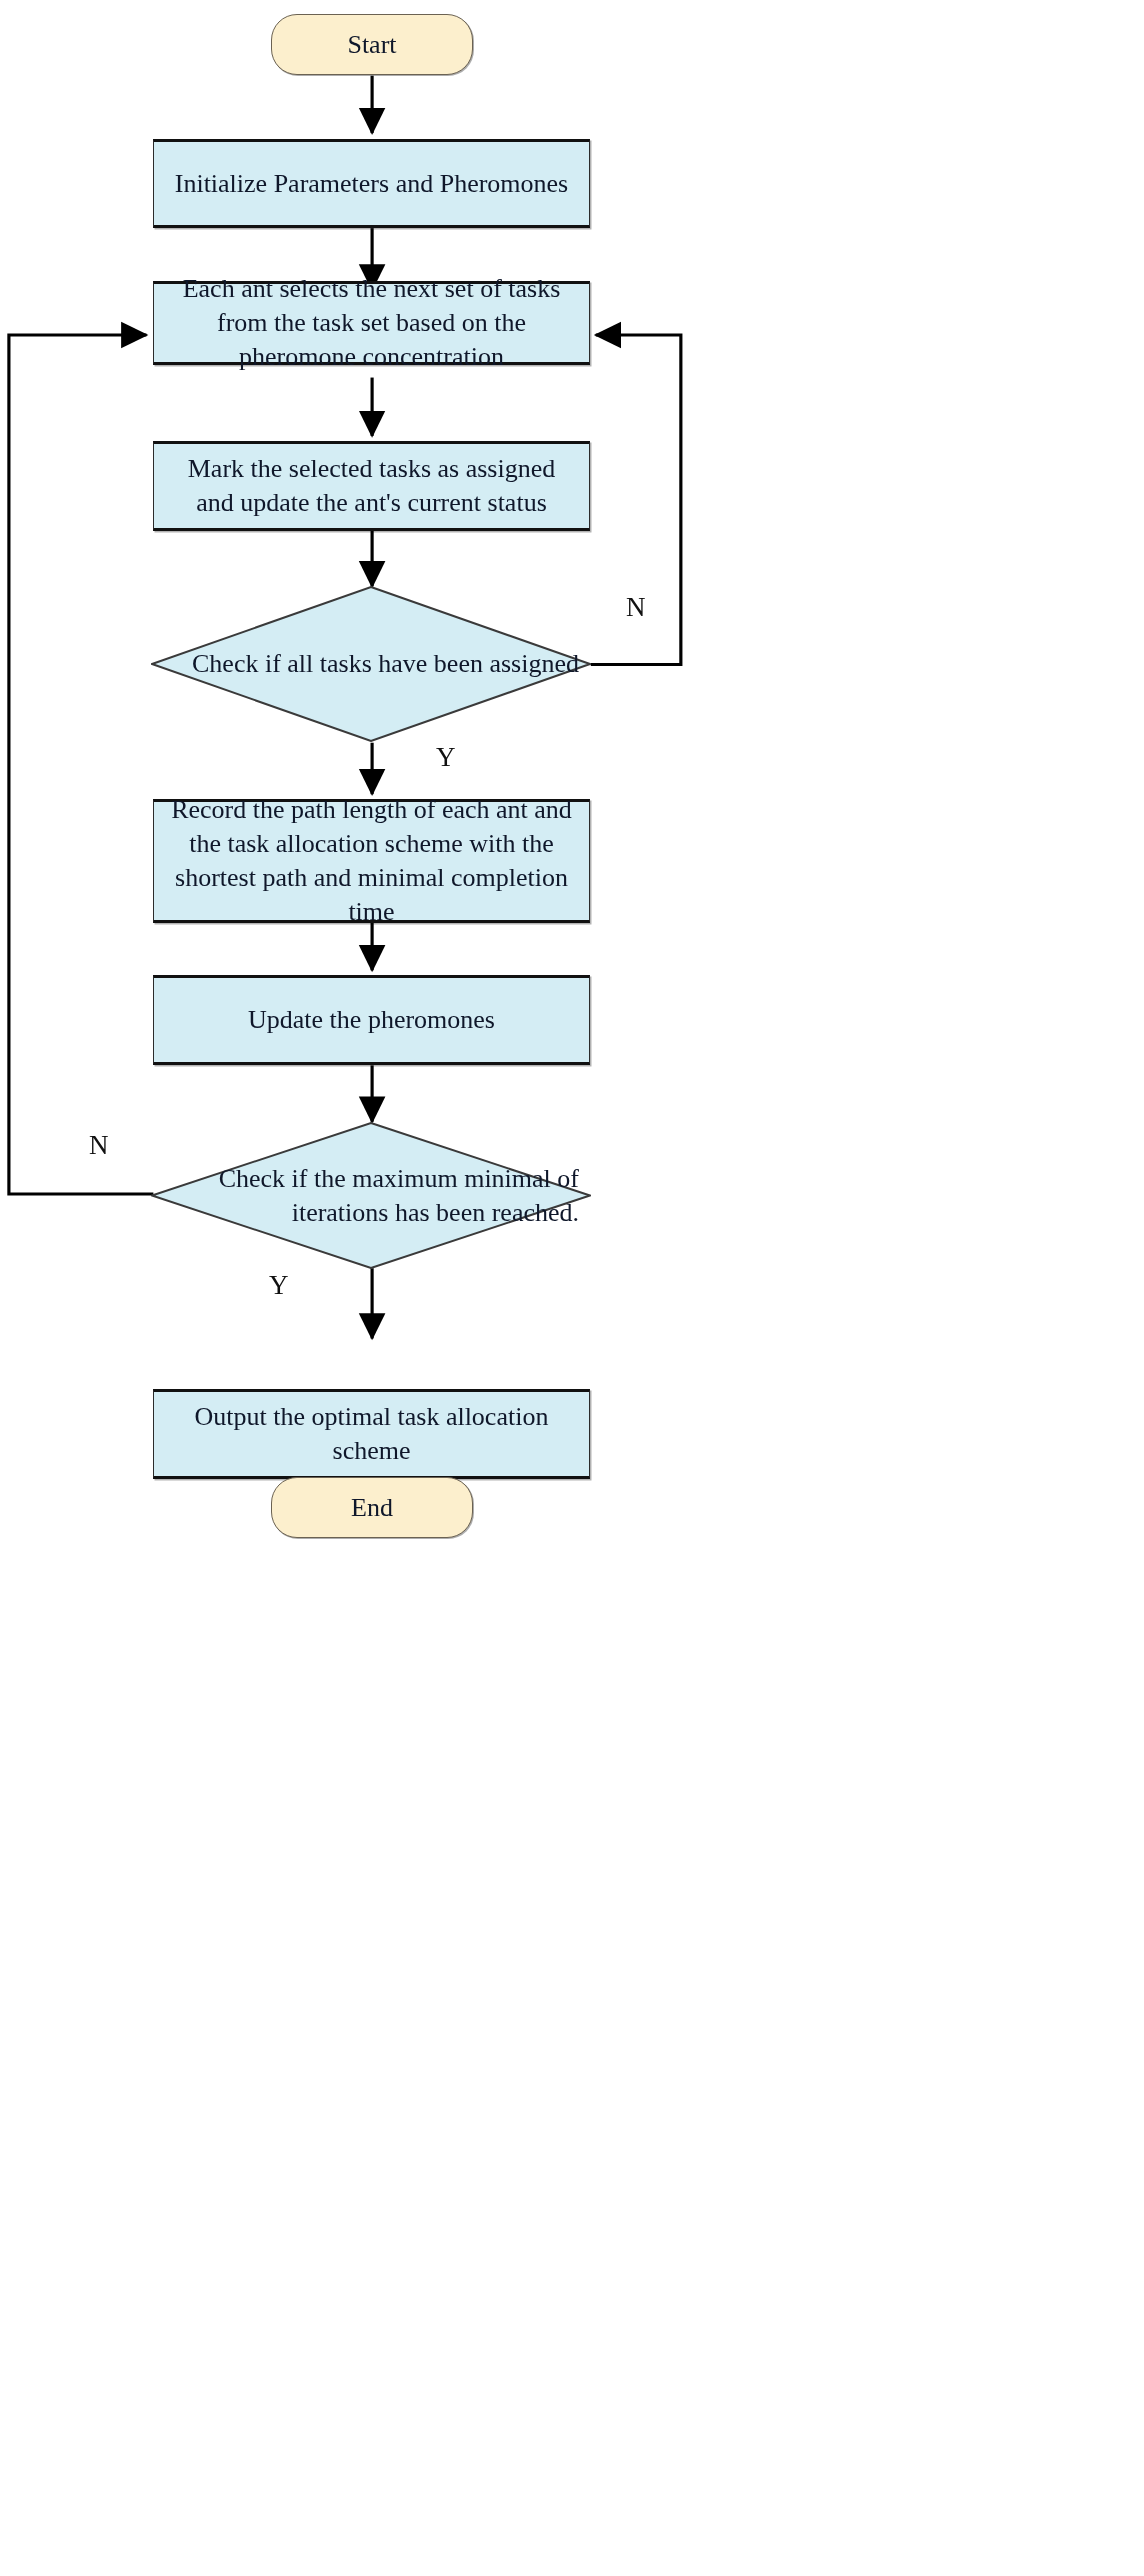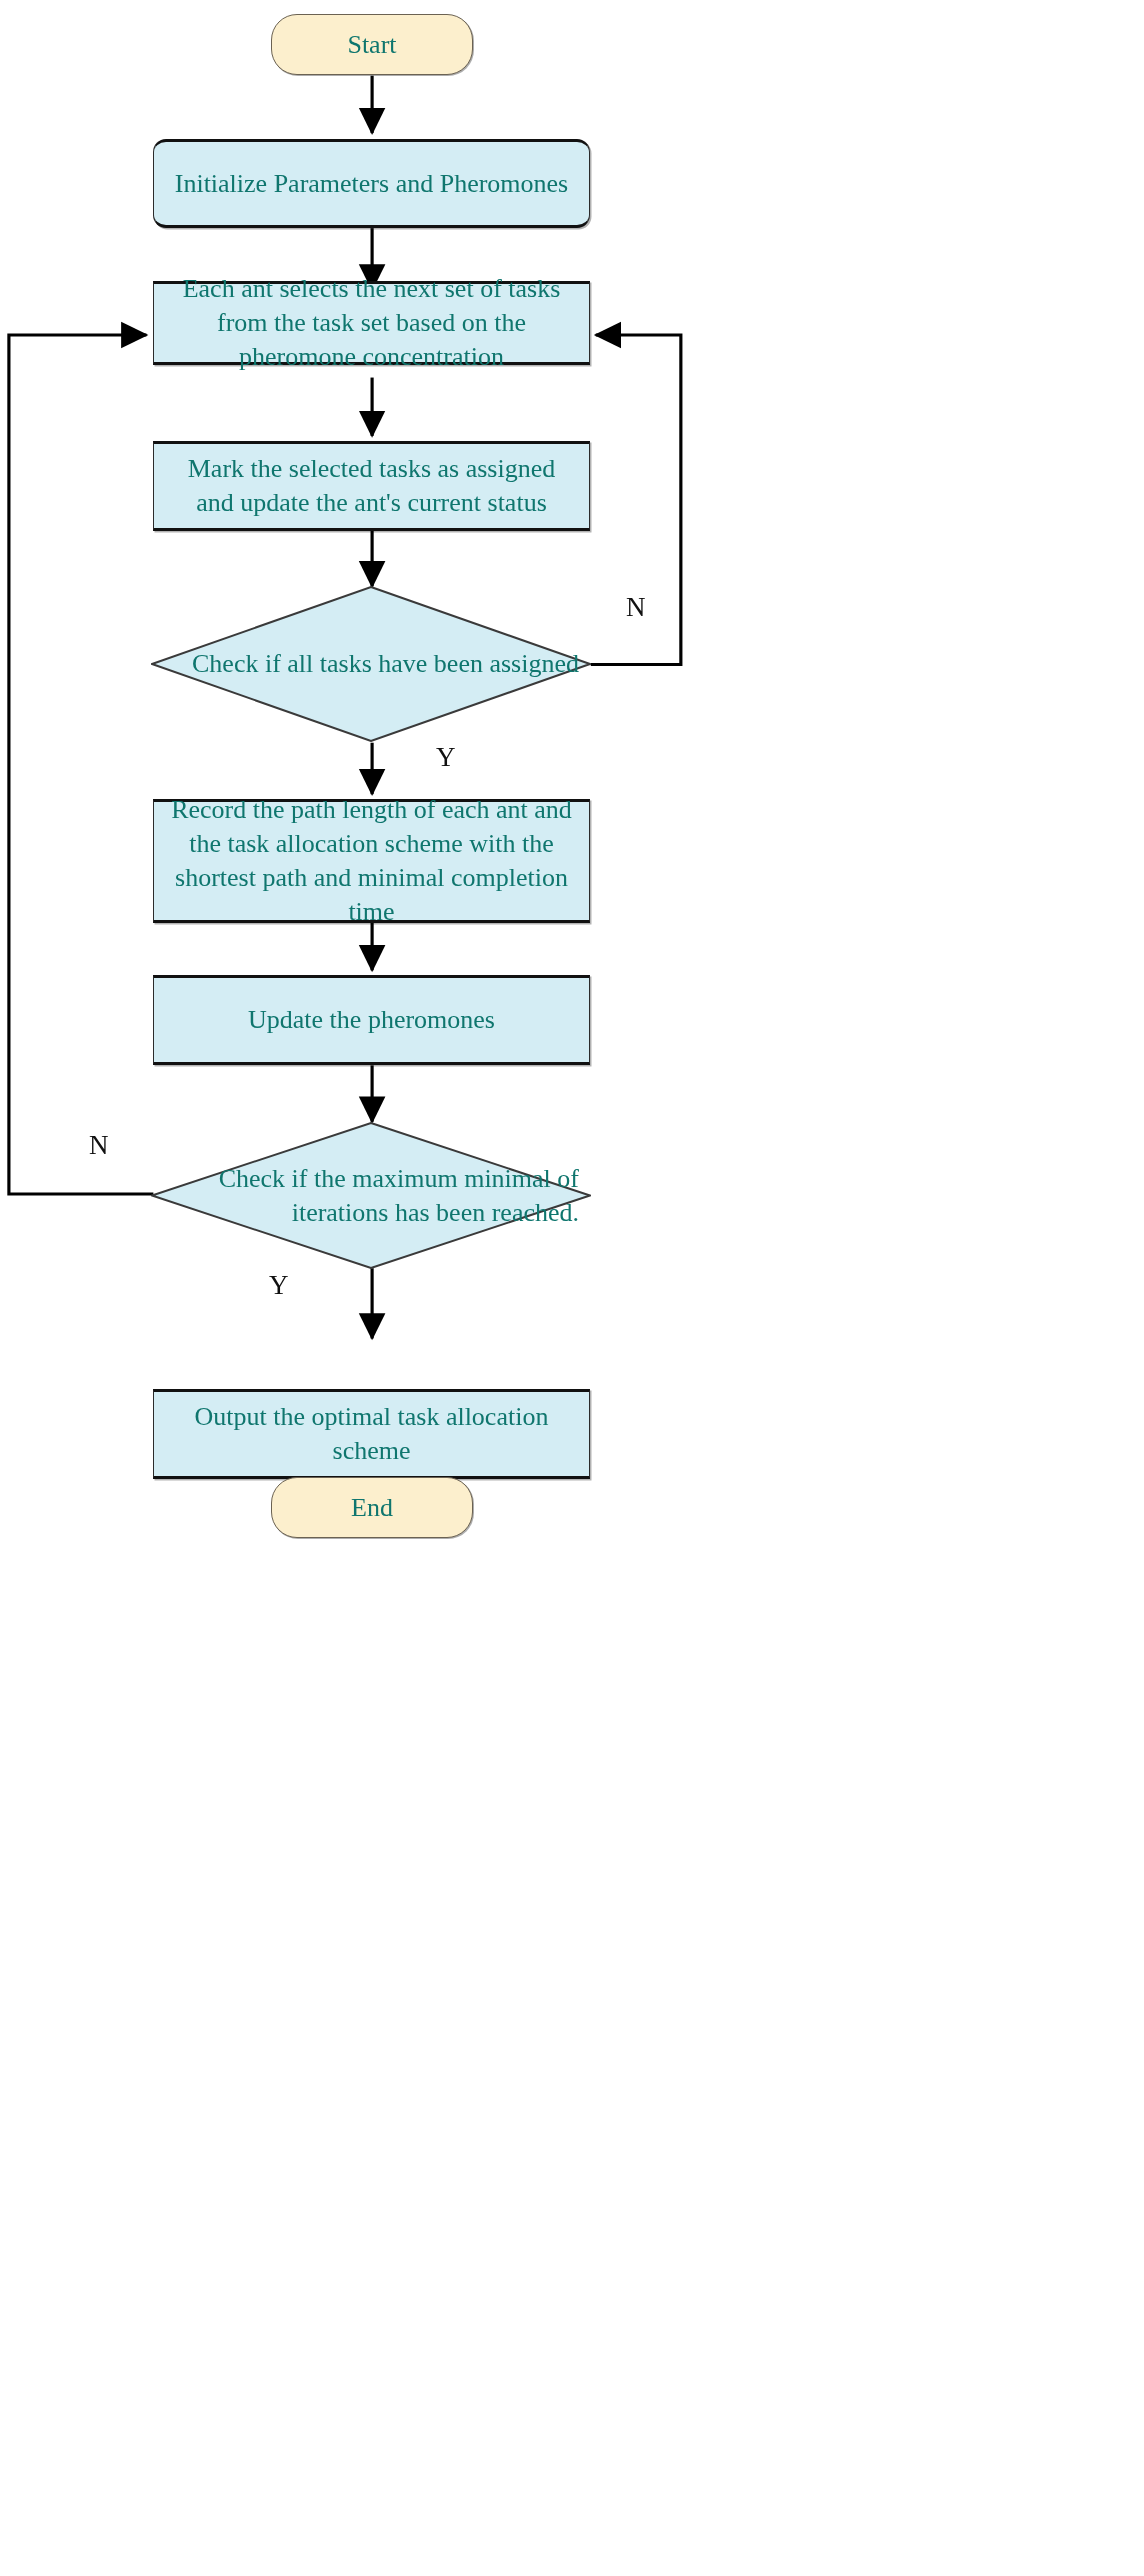--- a/index.html
+++ b/index.html
@@ -34,21 +34,21 @@
     justify-content: center;
     text-align: center;
   }
   .node .label {
     display: block;
     width: 100%;
     padding: 0 12px;
     box-sizing: border-box;
     line-height: 1.30;
     font-size: 26px;
-    color: #0f766e;
+    color: #0f172a;
     white-space: pre-line;
   }
   .terminator {
     background: #fcefcd;
     border: 1.6px solid #6b6252;
     border-radius: 26px;
     box-shadow: 1px 1px 0 rgba(0,0,0,0.32);
   }
   .process {
     background: #d4edf4;
@@ -135,21 +135,21 @@
 
     <g>
       <line x1="376" y1="1448" x2="376" y2="1487" stroke="#000000" stroke-width="3.2" marker-end="url(#arrowhead)"></line>
     </g>
   </svg>
 
   <div class="node terminator" style="left:271px; top:14px; width:202px; height:61px;">
     <span class="label">Start</span>
   </div>
 
-  <div class="node process" style="left:153px; top:139px; width:437px; height:89px;border-radius:13px;">
+  <div class="node process" style="left:153px; top:139px; width:437px; height:89px;">
     <span class="label">Initialize Parameters and Pheromones</span>
   </div>
 
   <div class="node process" style="left:153px; top:281px; width:437px; height:84px;">
     <span class="label">Each ant selects the next set of tasks from the task set based on the pheromone concentration</span>
   </div>
 
   <div class="node process" style="left:153px; top:441px; width:437px; height:90px;justify-content:center;">
     <span class="label">Mark the selected tasks as assigned and update the ant's current status</span>
   </div>

